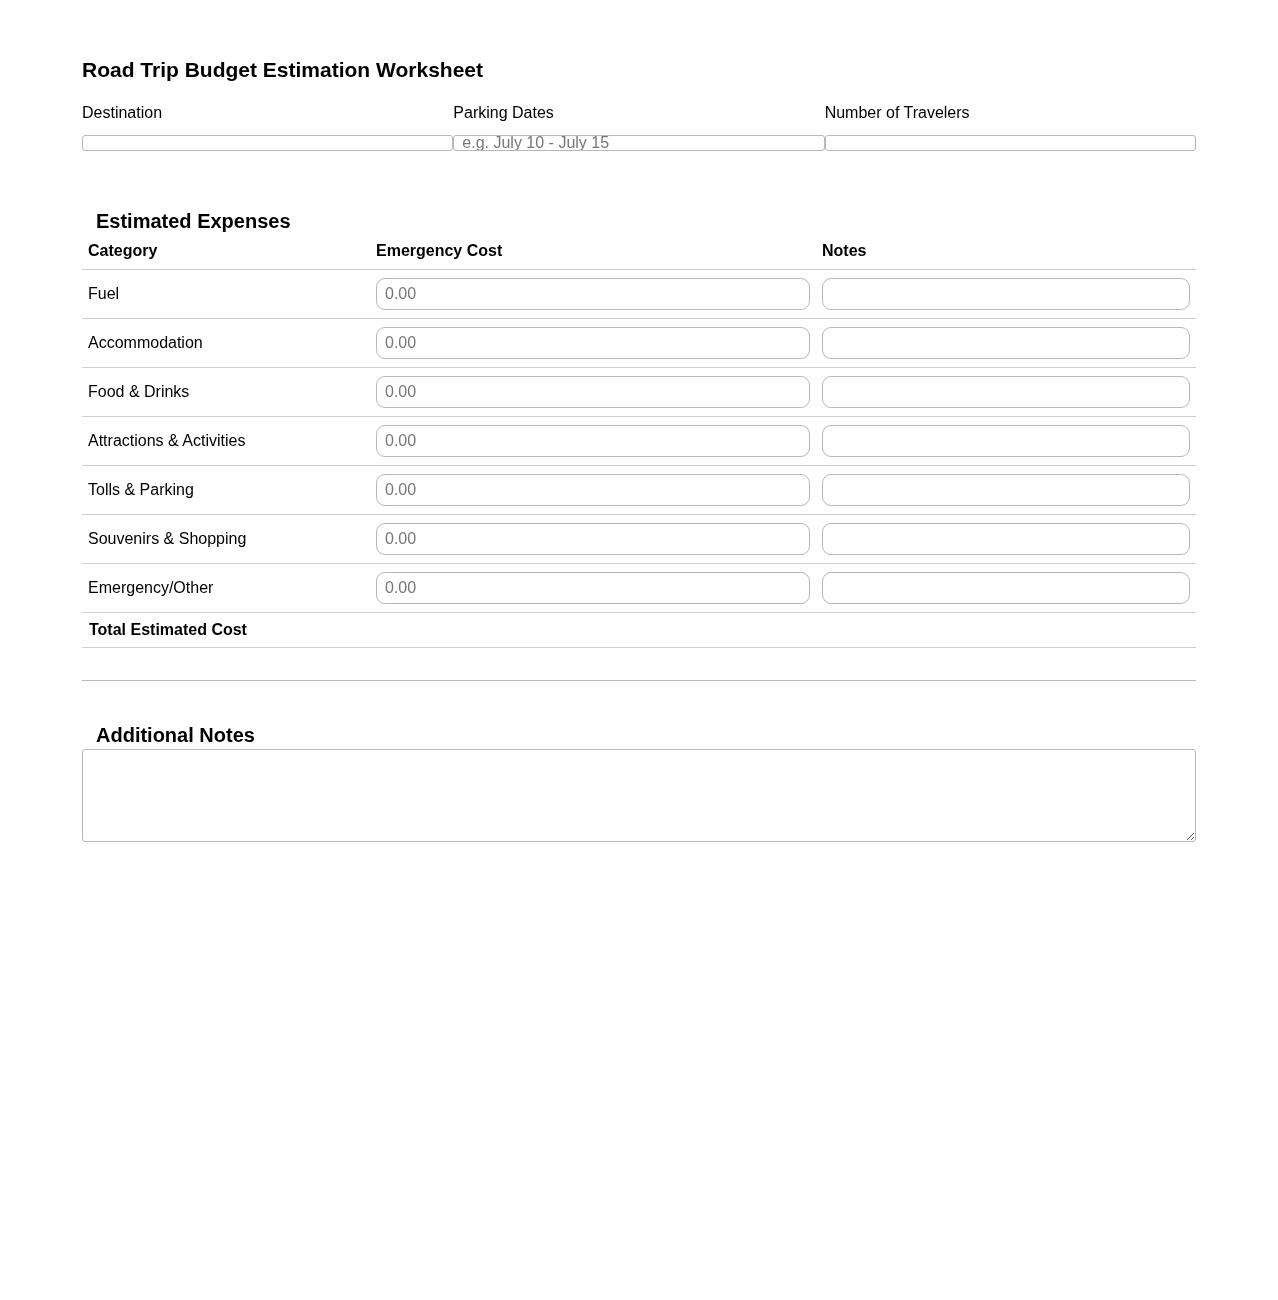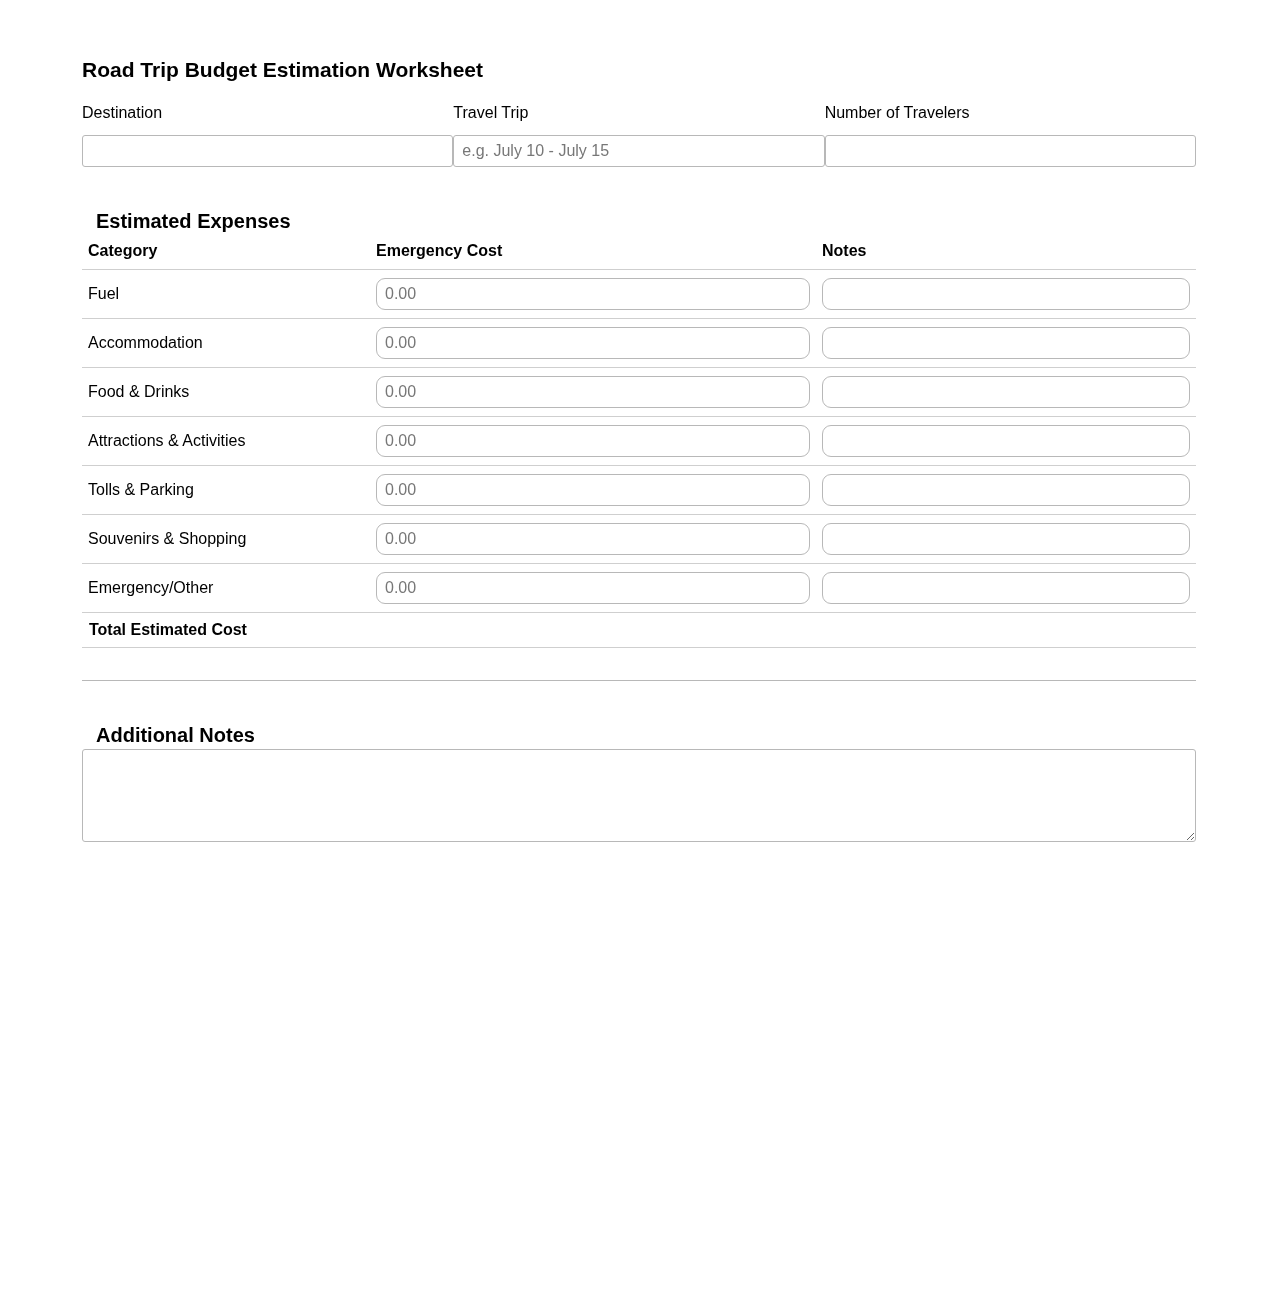--- a/index.html
+++ b/index.html
@@ -41,21 +41,21 @@
       display: flex;
       flex-direction: column;
     }
     .field label {
       font-size: 16px;
       line-height: 22px;
       height: 22px;
       margin-bottom: 11px;
     }
     .text-input {
-      height: 32px;
+      height: 16px;
       width: 100%;
       border: 1px solid #b8b8b8;
       border-radius: 3px;
       padding: 0 8px;
       font-family: "Liberation Sans", sans-serif;
       font-size: 16px;
       color: #000;
       background: #fff;
       outline: none;
     }
@@ -144,21 +144,21 @@
 <div class="page">
 
   <h1 class="title">Road Trip Budget Estimation Worksheet</h1>
 
   <div class="info-row">
     <div class="field">
       <label>Destination</label>
       <input class="text-input" type="text" style="">
     </div>
     <div class="field">
-      <label>Travel Trip</label>
+      <label>Parking Dates</label>
       <input class="text-input" type="text" placeholder="e.g. July 10 - July 15" style="">
     </div>
     <div class="field">
       <label>Number of Travelers</label>
       <input class="text-input" type="text" style="">
     </div>
   </div>
 
   <h2 class="section expenses-heading">Estimated Expenses</h2>
 

